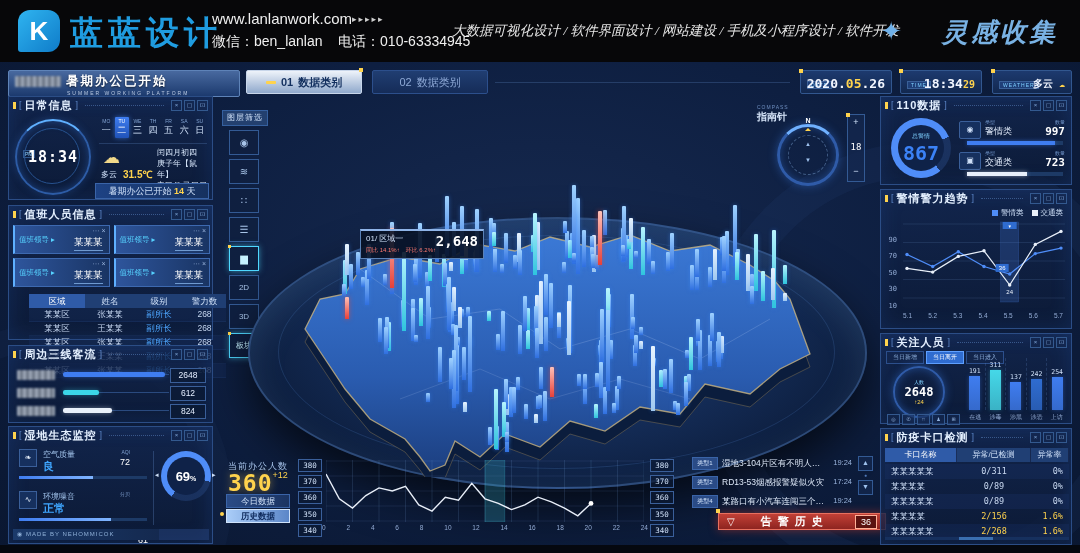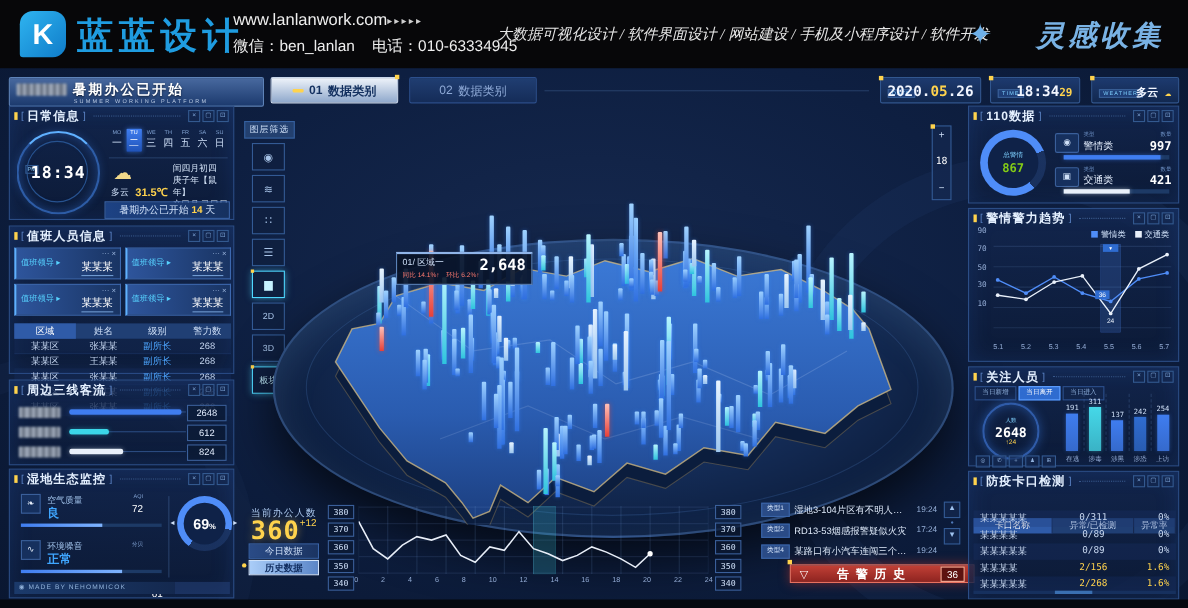--- a/index.html
+++ b/index.html
@@ -76,21 +76,21 @@
   .notice{left:86px;top:86px;width:112px;height:14px;background:linear-gradient(90deg,#1d4284,#16315f);
           border:1px solid #3a64a8;font-size:9px;color:#cfe0f8;text-align:center;line-height:14px;}
   .notice b{color:#ffd34d;}
   
   .duty-cards{left:4px;top:19px;width:197px;display:grid;grid-template-columns:1fr 1fr;gap:4px;}
   .duty-card{height:29px;background:linear-gradient(90deg,#2e559c,#193463);border:1px solid #3d69b0;
              border-left:2px solid #5fb0ff;box-sizing:border-box;padding:2px 4px;cursor:pointer;position:relative;}
   .duty-role{font-size:7.5px;color:#56d2ff;}
   .duty-more{position:absolute;right:3px;top:1px;font-size:7px;color:#9ab4dc;}
   .duty-name{position:absolute;right:6px;bottom:2px;font-size:9.5px;color:#fff;border-bottom:1px solid #6f9ad0;padding-bottom:1px;}
-  .duty-table{left:4px;top:88px;width:197px;}
+  .duty-table{left:20px;top:88px;width:197px;}
   .dt-head{display:grid;grid-template-columns:56px 50px 48px 43px;background:#203f74;}
   .dt-head div{font-size:8.5px;color:#cfe0f8;text-align:center;line-height:14px;height:14px;}
   .dt-head div:first-child{background:#2f5ba8;color:#fff;}
   .dt-row{display:grid;grid-template-columns:56px 50px 48px 43px;height:13px;border-bottom:1px solid rgba(60,100,170,.14);}
   .dt-row:nth-child(odd){background:rgba(30,60,120,.2);}
   .dt-row div{font-size:8.5px;text-align:center;line-height:13px;color:#c4d5ef;}
   .dt-row div:nth-child(3){color:#4da6ff;}
   
   .flow-row{position:absolute;left:8px;width:189px;height:14px;}
   .flow-label{position:absolute;left:0;top:2px;width:38px;height:10px;}
@@ -184,21 +184,21 @@
   .fslot:first-child{border-left:none;}
   .fslot .fval{font-size:6.5px;color:#cfe0f8;margin-bottom:1px;font-family:"DejaVu Sans Mono",monospace;}
   .fslot .fbar{width:11px;}
   .fcats{display:flex;}
   .fcats div{flex:1;text-align:center;font-size:6px;color:#93abd4;}
   .ficon{width:11px;height:9px;border:1px solid #33598f;background:rgba(20,40,80,.6);color:#8fb0dc;font-size:5px;
          text-align:center;line-height:9px;}
   
   .cp-head{display:grid;grid-template-columns:72px 74px 38px;}
   .cp-head div{font-size:8px;color:#cfe0f8;text-align:center;height:14px;line-height:14px;background:#203f74;
-               border-right:1px solid rgba(20,35,70,.8);margin-top:23px;}
+               border-right:1px solid rgba(20,35,70,.8);}
   .cp-head div:first-child{background:#2f5ba8;color:#fff;}
   .cp-row{display:grid;grid-template-columns:72px 74px 38px;height:15px;line-height:15px;}
   .cp-row:nth-child(odd){background:rgba(28,55,110,.28);}
   .cp-row div{font-size:8.5px;color:#c8d8f0;}
   .cp-row .cpn{padding-left:6px;}
   .cp-row .cpd{text-align:center;font-family:"DejaVu Sans Mono",monospace;}
   .cp-row .cpr{text-align:right;padding-right:6px;font-family:"DejaVu Sans Mono",monospace;}
   .cp-row.warn .cpd,.cp-row.warn .cpr{color:#ffd34d;}
 </style>
 </head>
@@ -718,20 +718,31 @@
           <div class="mbar" style="left:300px;top:210px;height:30px;background:linear-gradient(180deg,#ffc1b8,#e84038);box-shadow:0 0 5px rgba(240,70,50,.6);"></div>
           <div class="mbar" style="left:95px;top:140px;height:22px;background:linear-gradient(180deg,#ffc1b8,#e84038);box-shadow:0 0 5px rgba(240,70,50,.6);"></div>
         </div>
       <div class="abs map-tip" style="left:130px;top:112px;width:124px;height:30px;">
         <div class="tip-title">01/ 区域一</div>
         <div class="tip-val">2,648</div>
         <div class="tip-sub"><span>同比 14.1%↑</span>　<span>环比 6.2%↑</span></div>
       </div>
     </div>
 
+    <div class="abs" style="left:757px;top:42px;width:90px;height:86px;">
+      <div style="font-size:5px;color:#6f8fc0;letter-spacing:1px;">COMPASS</div>
+      <div style="font-size:10px;color:#d5e4f8;font-weight:bold;">指南针</div>
+      <div class="abs compass-circle" style="left:20px;top:20px;width:56px;height:56px;">
+        <div class="compass-dash" style="left:8px;top:8px;width:38px;height:38px;"></div>
+        <div class="abs" style="left:0;top:-10px;width:56px;text-align:center;font-size:7px;color:#fff;font-weight:bold;">N</div>
+        <div class="abs" style="left:25px;top:1px;width:6px;height:3px;background:#ffd34d;clip-path:polygon(50% 0,0 100%,100% 100%);"></div>
+        <div class="abs" style="left:0;top:14px;width:56px;text-align:center;font-size:6px;color:#9fc2ee;">▲</div>
+        <div class="abs" style="left:0;top:30px;width:56px;text-align:center;font-size:6px;color:#9fc2ee;">▼</div>
+      </div>
+    </div>
 
     <div class="abs zoom-slider" style="left:847px;top:52px;width:16px;height:66px;">
       <span class="abs ytick" style="left:-2px;top:-2px;"></span>
       <div style="font-size:9px;line-height:14px;cursor:pointer;">+</div>
       <div style="font-size:9px;color:#fff;line-height:36px;font-family:'DejaVu Sans Mono',monospace;">18</div>
       <div style="font-size:9px;line-height:12px;cursor:pointer;">−</div>
     </div>
 
     <div class="abs office-label" style="left:228px;top:398px;">当前办公人数</div>
     <div class="abs" style="left:228px;top:408px;">
@@ -832,21 +843,21 @@
           <span class="pdots"></span>
         <span class="pctl">
             <span>×</span>
             <span>▢</span>
             <span>⊡</span>
           </span>
       </div>
       <div class="abs gauge" id="g110" style="left: 10px; top: 21px; width: 60px; height: 60px; background: conic-gradient(from 140deg, rgb(79, 141, 248) 0deg, rgb(79, 141, 248) 288deg, rgba(35, 65, 120, 0.55) 288deg, rgba(35, 65, 120, 0.55) 360deg);">
         <div class="gcore" style="left:7px;top:7px;width:46px;height:46px;">
           <span style="font-size:6px;color:#7fd0ff;">总警情</span>
-          <span style="font-size:11px;font-weight:bold;color:#84cc16;font-family:'DejaVu Sans Mono',monospace;">867</span>
+          <span style="font-size:20px;font-weight:bold;color:#3b82f6;font-family:'DejaVu Sans Mono',monospace;">867</span>
         </div>
       </div>
       <div id="d110-rows">
           <div class="abs" style="left:78px;top:22px;width:106px;height:28px;">
    <div class="abs d110-icon" style="left:0;top:2px;">◉</div>
    <div class="abs" style="left:26px;top:0;">
      <div class="d110-type">类型</div>
      <div class="d110-name">警情类</div>
             </div>
    <div class="abs" style="right:0;top:0;">
@@ -858,21 +869,21 @@
             </div>
   </div>
           <div class="abs" style="left:78px;top:53px;width:106px;height:28px;">
    <div class="abs d110-icon" style="left:0;top:2px;">▣</div>
    <div class="abs" style="left:26px;top:0;">
      <div class="d110-type">类型</div>
      <div class="d110-name">交通类</div>
             </div>
    <div class="abs" style="right:0;top:0;">
      <div class="d110-count-label">数量</div>
-     <div class="d110-val">421</div>
+     <div class="d110-val">723</div>
             </div>
    <div class="abs d110-bar" style="left:8px;top:22px;">
      <div class="d110-fill" style="width:62%;background:#e9f0fa;box-shadow:0 0 4px #e9f0fa88;"></div>
             </div>
   </div>
         </div>
     </div>
 
     <div class="abs panel" style="left:880px;top:127px;width:192px;height:140px;">
       <div class="phead">
@@ -884,21 +895,21 @@
         <span class="pctl">
             <span>×</span>
             <span>▢</span>
             <span>⊡</span>
           </span>
       </div>
       <div class="abs" id="trend-legend" style="right:8px;top:18px;display:flex;gap:8px;">
           <div class="legend-item"><span class="legend-sq" style="background:#4f8df8"></span>警情类</div>
           <div class="legend-item"><span class="legend-sq" style="background:#e9f0fa"></span>交通类</div>
         </div>
-      <div class="abs" id="trend-y" style="left:2px;top:12px;">
+      <div class="abs" id="trend-y" style="left:2px;top:42px;">
           <div class="trend-y">90</div>
           <div class="trend-y">70</div>
           <div class="trend-y">50</div>
           <div class="trend-y">30</div>
           <div class="trend-y">10</div>
         </div>
       <div class="abs" id="trend-chart" style="left:22px;top:30px;width:162px;height:84px;"><svg width="162" height="84" viewBox="0 0 162 84">
             <line x1="0" y1="4" x2="162" y2="4" stroke="rgba(120,160,220,.15)"></line>
             <line x1="0" y1="22.5" x2="162" y2="22.5" stroke="rgba(120,160,220,.15)"></line>
             <line x1="0" y1="41" x2="162" y2="41" stroke="rgba(120,160,220,.15)"></line>

